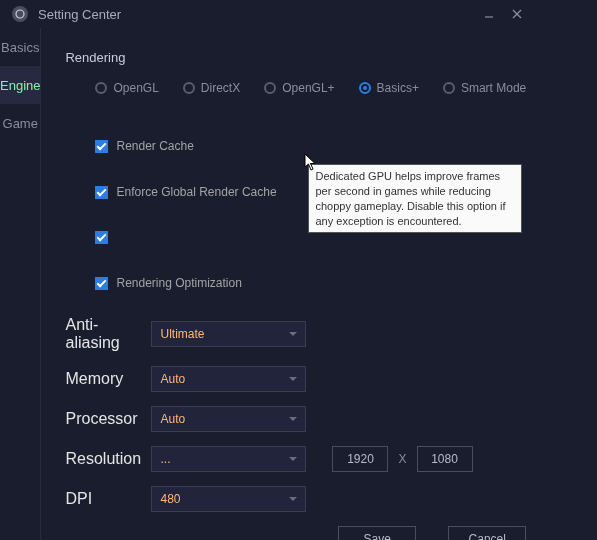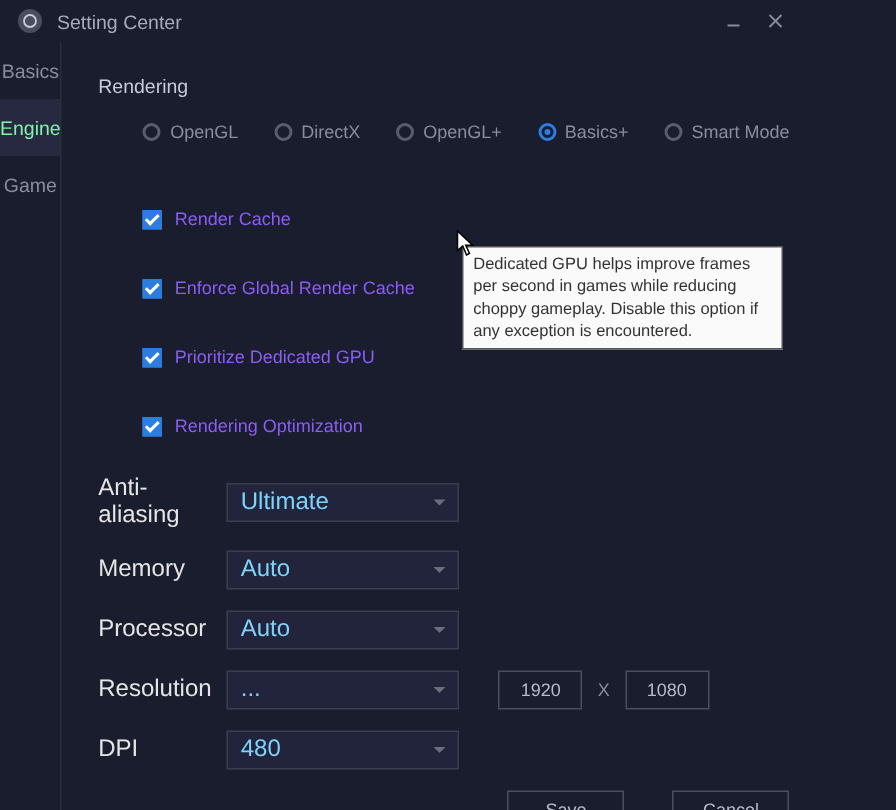--- a/index.html
+++ b/index.html
@@ -14,26 +14,26 @@
 .sidebar .item { height: 38px; display: flex; align-items: center; justify-content: center; font-size: 13px; color: #8a8d9e; cursor: pointer; }
 .sidebar .item.active { background: #262940; color: #86efac; }
 .content { flex: 1; padding: 22px 24px 18px 24px; position: relative; display: flex; flex-direction: column; }
 .section-title { color: #c8cbdb; font-size: 13px; margin-bottom: 16px; }
 .radios { display: flex; gap: 24px; margin-left: 30px; margin-bottom: 12px; align-items: center; flex-wrap: nowrap; }
 .radio { display: flex; align-items: center; gap: 6px; font-size: 12px; color: #8a8d9e; cursor: pointer; white-space: nowrap; }
 .radio-circle { width: 12px; height: 12px; border-radius: 50%; border: 2px solid #5a5d6e; position: relative; flex-shrink: 0; }
 .radio.selected .radio-circle { border-color: #2b7de1; }
 .radio.selected .radio-circle::after { content: ''; position: absolute; inset: 2px; border-radius: 50%; background: #2b7de1; }
 .checks { margin-left: 30px; margin-bottom: 18px; }
-.check { display: flex; align-items: center; gap: 8px; font-size: 12px; margin-bottom: 8px; cursor: pointer; color: #8b5cf6; margin-top: 32px; }
+.check { display: flex; align-items: center; gap: 8px; font-size: 12px; margin-bottom: 8px; cursor: pointer; color: #a3a3a3; margin-top: 32px; }
 .check-box { width: 13px; height: 13px; border: 1px solid #2b7de1; background: #2b7de1; position: relative; flex-shrink: 0; }
 .check-box::after { content: ''; position: absolute; left: 3px; top: 0px; width: 3px; height: 7px; border: solid #fff; border-width: 0 2px 2px 0; transform: rotate(45deg); }
 .row { display: flex; align-items: center; margin-bottom: 14px; }
 .row .label { width: 86px; font-size: 16px; color: #e5e5e5; }
-.select { width: 155px; height: 26px; border: 1px solid #3a3d4e; background: #21243a; display: flex; align-items: center; padding: 0 8px; font-size: 16px; color: #7dd3fc; cursor: pointer; position: relative; }
+.select { width: 155px; height: 26px; border: 1px solid #3a3d4e; background: #21243a; display: flex; align-items: center; padding: 0 8px; font-size: 12px; color: #fdba74; cursor: pointer; position: relative; }
 .select .caret { position: absolute; right: 8px; width: 0; height: 0; border-left: 4px solid transparent; border-right: 4px solid transparent; border-top: 4px solid #6a6d7e; }
 .res-inputs { display: flex; align-items: center; margin-left: 26px; gap: 10px; }
 .res-box { width: 56px; height: 26px; border: 1px solid #4a4d5e; background: transparent; color: #b8bbcb; font-size: 12px; text-align: center; line-height: 24px; }
 .res-x { color: #8a8d9e; font-size: 12px; }
 .footer { display: flex; justify-content: flex-end; gap: 32px; padding: 0 0 4px 0; margin-top: auto; }
 .btn { width: 78px; height: 26px; border: 1px solid #4a4d5e; background: transparent; color: #b8bbcb; font-size: 12px; display: flex; align-items: center; justify-content: center; cursor: pointer; }
 .tooltip { position: absolute; left: 267px; top: 136px; width: 214px; background: #fafafa; border: 1px solid #555; color: #333; font-size: 11px; padding: 4px 6px; line-height: 1.35; z-index: 10; }
 .cursor { position: absolute; left: 263px; top: 125px; z-index: 11; pointer-events: none; }
 </style>
 </head>
@@ -106,21 +106,20 @@
         <div class="check">
             <span class="check-box"></span>
             <span>Render Cache</span>
           </div>
         <div class="check">
             <span class="check-box"></span>
             <span>Enforce Global Render Cache</span>
           </div>
         <div class="check">
             <span class="check-box"></span>
-            <span>Prioritize Dedicated GPU</span>
           </div>
         <div class="check">
             <span class="check-box"></span>
             <span>Rendering Optimization</span>
           </div>
       </div>
 
       <div class="row">
         <div class="label">Anti-aliasing</div>
         <div class="select">

